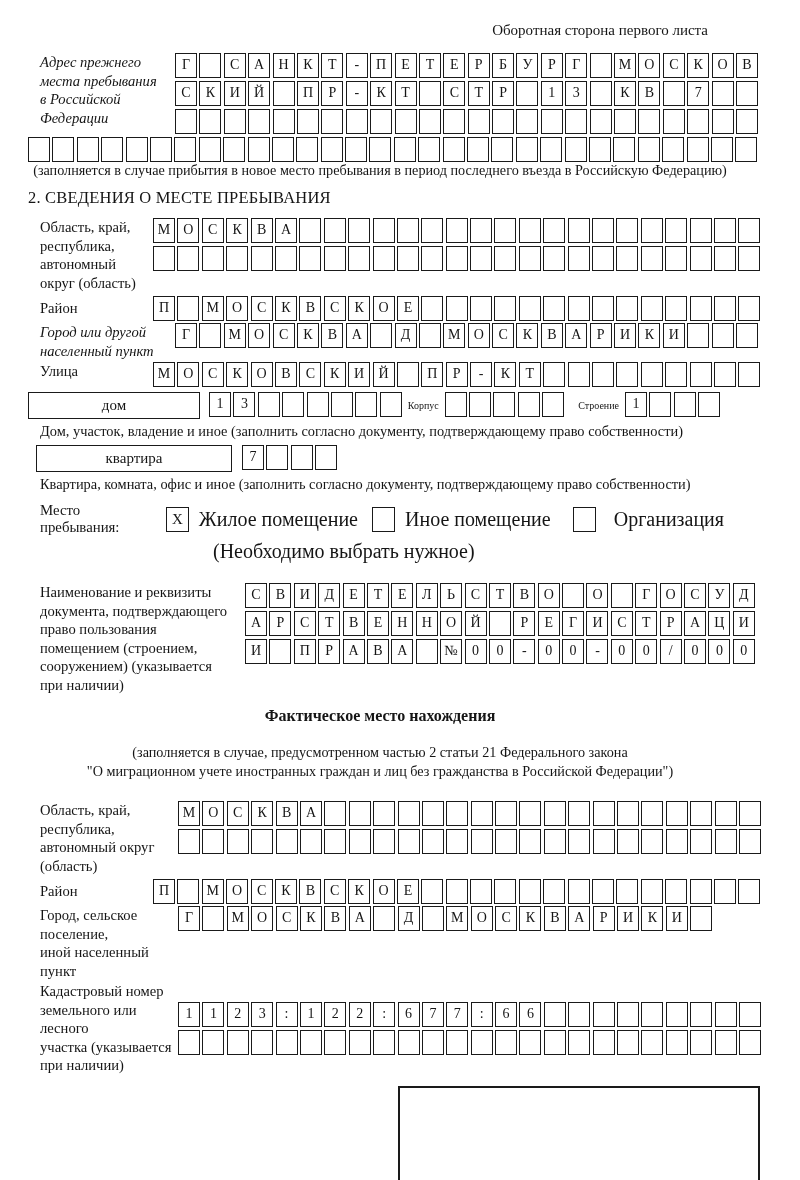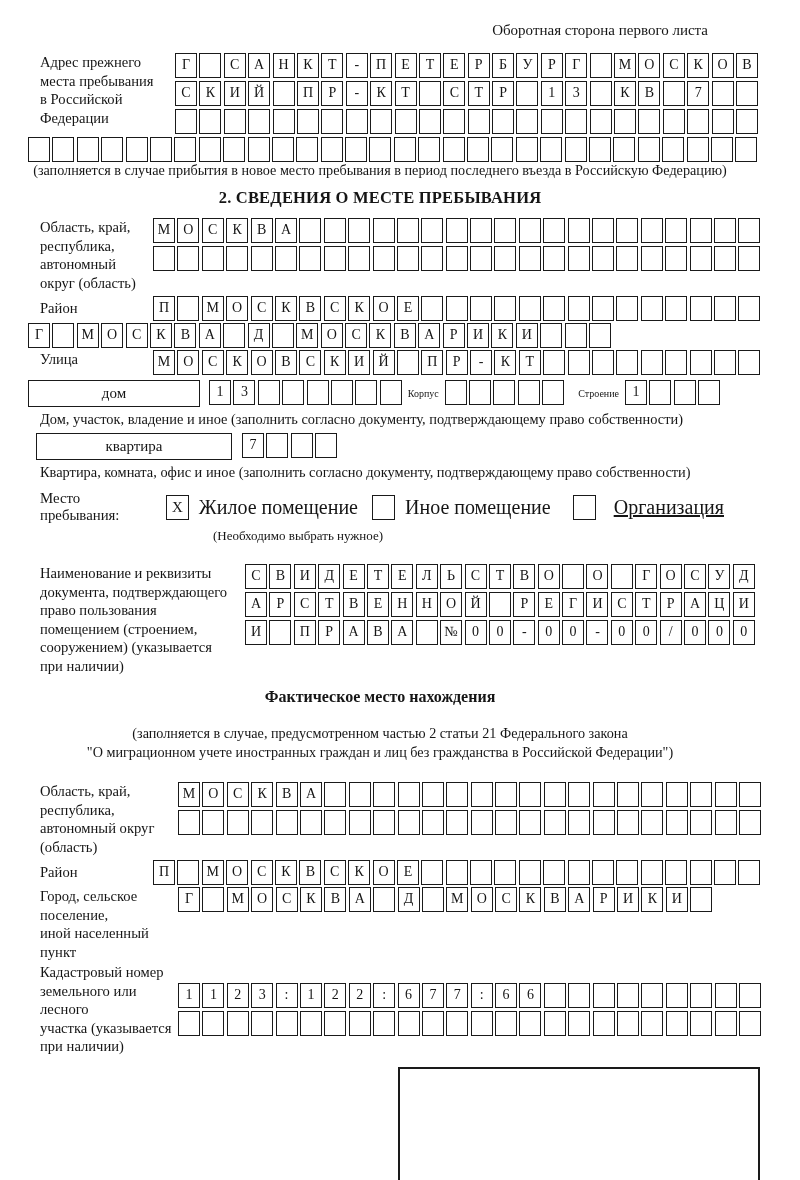--- a/index.html
+++ b/index.html
@@ -13,41 +13,41 @@
   .corner{padding-top:22px;text-align:right;font-size:15px;padding-right:24px;}
   
   .frow{display:flex;align-items:flex-start;}
   .flabel{box-sizing:border-box;padding-left:12px;font-size:14.6px;line-height:18.5px;white-space:pre-line;flex-shrink:0;}
   .cellcol{display:flex;flex-direction:column;row-gap:3px;}
   .cells{display:flex;gap:2.4px;}
   .cell{
     box-sizing:border-box;width:22px;height:25px;border:1.7px solid #1a1a1a;
     font-size:14px;line-height:22px;text-align:center;flex-shrink:0;
   }
-  .w147{width:147px;} .w125{width:125px;} .w217{width:217px;} .w150{width:150px;}
+  .w147{width:147px;font-style:italic;} .w125{width:125px;} .w217{width:217px;} .w150{width:150px;}
   .fullrow{margin-top:3px;}
   .note-c{text-align:center;font-size:14.2px;margin-top:0;}
-  .h-sec{font-size:16.5px;font-weight:bold;text-align:center;margin-top:9px;letter-spacing:.2px;}
+  .h-sec{font-size:16.5px;font-weight:normal;text-align:left;margin-top:9px;letter-spacing:.2px;}
   .mt2{margin-top:2px;} .mt4{margin-top:4px;align-items:center;} .mt6{margin-top:20px;} .mt10{margin-top:10px;} .mt14{margin-top:14px;}
   
   .inline-row{display:flex;align-items:flex-start;margin-top:5px;}
   .widebox{
     box-sizing:border-box;border:1.7px solid #1a1a1a;height:27px;
     font-size:15px;line-height:24px;text-align:center;flex-shrink:0;
   }
   .lbl-inline{font-size:10px;line-height:27px;padding:0 6px;white-space:nowrap;}
   .note-l{font-size:14.4px;margin-top:4px;padding-left:12px;}
   
   .chk-row{display:flex;align-items:center;margin-top:9px;padding-left:12px;}
   .chkbox{
     box-sizing:border-box;width:23px;height:25px;border:1.7px solid #1a1a1a;
     font-size:15px;line-height:22px;text-align:center;flex-shrink:0;
   }
   .chk-lab{font-size:20px;padding:0 8px 0 10px;white-space:nowrap;}
-  .chk-note{font-size:13px;margin-top:4px;padding-left:185px;}
+  .chk-note{font-size:20px;margin-top:4px;padding-left:185px;}
   .fact-title{font-size:16px;font-weight:bold;text-align:center;margin-top:13px;}
   .fact-note{text-align:center;font-size:14.2px;margin-top:18px;line-height:19px;}
   
   .stampbox{margin-left:370px;margin-top:11px;width:362px;height:166px;border:2px solid #1a1a1a;box-sizing:border-box;}
 </style>
 </head>
 <body>
 
 <div class="page">
 
@@ -263,20 +263,22 @@
         <span class="cell"></span>
         <span class="cell"></span>
         <span class="cell"></span>
         <span class="cell"></span>
         <span class="cell"></span>
         <span class="cell"></span>
       </div>
   </div>
 
   <div class="frow mt2">
+    <div class="flabel w147">Город или другой
+населенный пункт</div>
     <div class="cells">
         <span class="cell">Г</span>
         <span class="cell"></span>
         <span class="cell">М</span>
         <span class="cell">О</span>
         <span class="cell">С</span>
         <span class="cell">К</span>
         <span class="cell">В</span>
         <span class="cell">А</span>
         <span class="cell"></span>
@@ -370,21 +372,21 @@
   </div>
   <div class="note-l">Квартира, комната, офис и иное (заполнить согласно документу, подтверждающему право собственности)</div>
 
   <div class="chk-row">
     <span style="font-size:14.8px;padding-right:10px;">Место пребывания:</span>
     <span class="chkbox">X</span>
     <span class="chk-lab">Жилое помещение</span>
     <span class="chkbox" style="margin-left:6px;"></span>
     <span class="chk-lab">Иное помещение</span>
     <span class="chkbox" style="margin-left:14px;"></span>
-    <span class="chk-lab" style="padding-left:18px;text-decoration:underline;">Организация</span>
+    <span class="chk-lab" style="padding-left:18px;">Организация</span>
   </div>
   <div class="chk-note">(Необходимо выбрать нужное)</div>
 
   <div class="frow mt6">
     <div class="flabel w217">Наименование и реквизиты
 документа, подтверждающего
 право пользования
 помещением (строением,
 сооружением) (указывается
 при наличии)</div>

